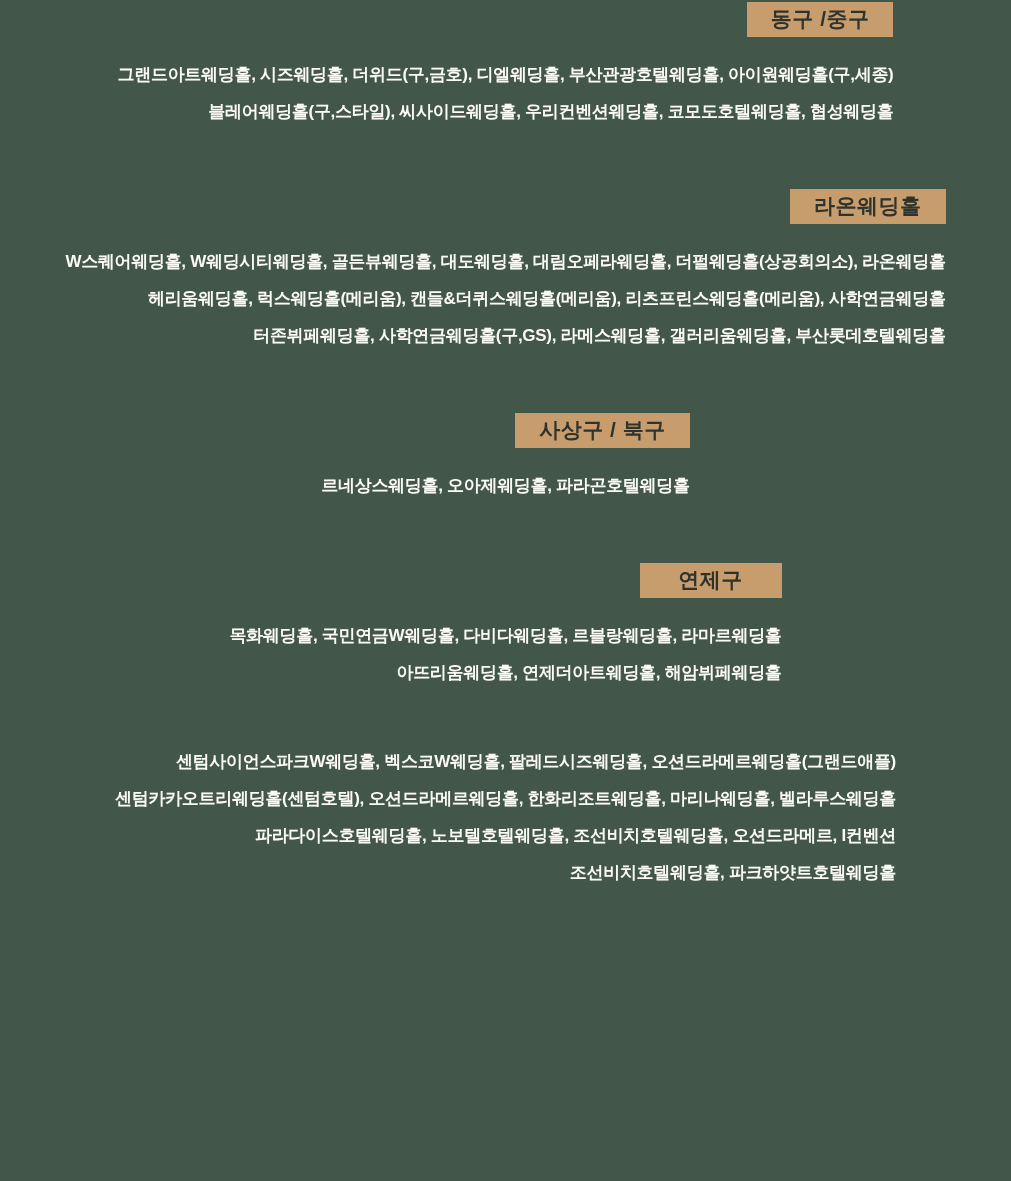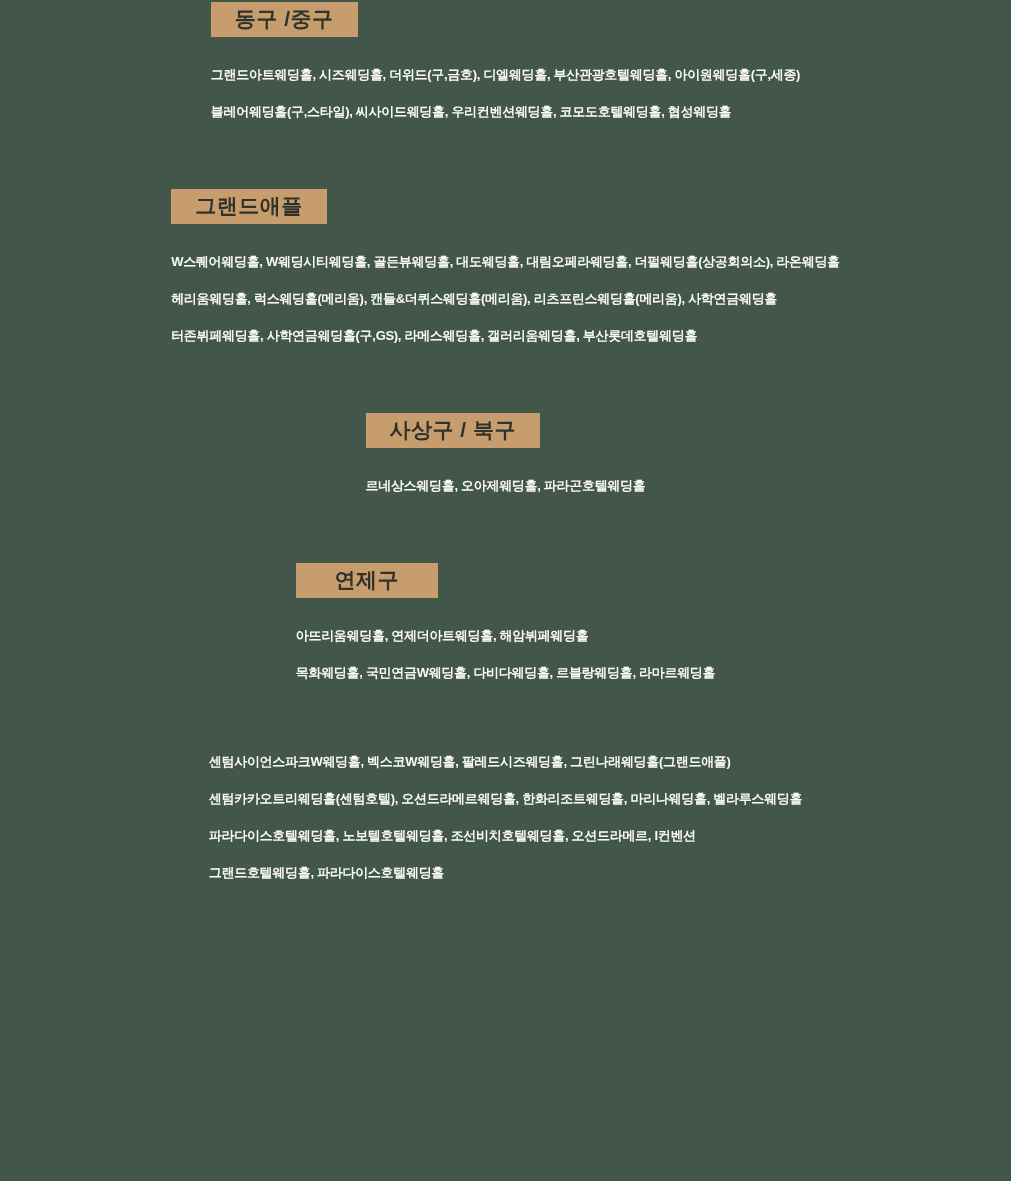--- a/index.html
+++ b/index.html
@@ -18,76 +18,76 @@
     height: 100%;
     display: flex;
     flex-direction: column;
     align-items: center;
     box-sizing: border-box;
     padding-top: 2px;
   }
   .section {
     display: flex;
     flex-direction: column;
-    align-items: flex-start;
+    align-items: flex-end;
     margin-bottom: 52px;
   }
   .badge {
     background: #c79d6e;
     color: #30332b;
     font-size: 21px;
     font-weight: bold;
     min-width: 142px;
     padding: 3px 24px 4px;
     text-align: center;
     margin-bottom: 26px;
     letter-spacing: 0.5px;
     box-sizing: border-box;
   }
   .line {
     color: #fbfbf6;
-    font-size: 13px;
+    font-size: 17px;
     font-weight: bold;
     line-height: 24px;
     margin-bottom: 13px;
     text-align: center;
     letter-spacing: -0.3px;
     white-space: nowrap;
   }
 </style>
 </head>
 <body>
 
 <div class="page">
 
   <div class="section">
     <div class="badge">동구 /중구</div>
     <div class="line">그랜드아트웨딩홀, 시즈웨딩홀, 더위드(구,금호), 디엘웨딩홀, 부산관광호텔웨딩홀, 아이원웨딩홀(구,세종)</div>
     <div class="line">블레어웨딩홀(구,스타일), 씨사이드웨딩홀, 우리컨벤션웨딩홀, 코모도호텔웨딩홀, 협성웨딩홀</div>
   </div>
 
   <div class="section">
-    <div class="badge">그랜드애플</div>
+    <div class="badge">라온웨딩홀</div>
     <div class="line">W스퀘어웨딩홀, W웨딩시티웨딩홀, 골든뷰웨딩홀, 대도웨딩홀, 대림오페라웨딩홀, 더펄웨딩홀(상공회의소), 라온웨딩홀</div>
     <div class="line">헤리움웨딩홀, 럭스웨딩홀(메리움), 캔들&amp;더퀴스웨딩홀(메리움), 리츠프린스웨딩홀(메리움), 사학연금웨딩홀</div>
     <div class="line">터존뷔페웨딩홀, 사학연금웨딩홀(구,GS), 라메스웨딩홀, 갤러리움웨딩홀, 부산롯데호텔웨딩홀</div>
   </div>
 
   <div class="section">
     <div class="badge">사상구 / 북구</div>
     <div class="line">르네상스웨딩홀, 오아제웨딩홀, 파라곤호텔웨딩홀</div>
   </div>
 
 
   <div class="section">
     <div class="badge">연제구</div>
+    <div class="line">목화웨딩홀, 국민연금W웨딩홀, 다비다웨딩홀, 르블랑웨딩홀, 라마르웨딩홀</div>
     <div class="line">아뜨리움웨딩홀, 연제더아트웨딩홀, 해암뷔페웨딩홀</div>
-    <div class="line">목화웨딩홀, 국민연금W웨딩홀, 다비다웨딩홀, 르블랑웨딩홀, 라마르웨딩홀</div>
   </div>
 
   <div class="section">
-    <div class="line">센텀사이언스파크W웨딩홀, 벡스코W웨딩홀, 팔레드시즈웨딩홀, 그린나래웨딩홀(그랜드애플)</div>
+    <div class="line">센텀사이언스파크W웨딩홀, 벡스코W웨딩홀, 팔레드시즈웨딩홀, 오션드라메르웨딩홀(그랜드애플)</div>
     <div class="line">센텀카카오트리웨딩홀(센텀호텔), 오션드라메르웨딩홀, 한화리조트웨딩홀, 마리나웨딩홀, 벨라루스웨딩홀</div>
     <div class="line">파라다이스호텔웨딩홀, 노보텔호텔웨딩홀, 조선비치호텔웨딩홀, 오션드라메르, I컨벤션</div>
-    <div class="line">그랜드호텔웨딩홀, 파라다이스호텔웨딩홀</div>
+    <div class="line">조선비치호텔웨딩홀, 파크하얏트호텔웨딩홀</div>
   </div>
 
 </div>
 
 </body></html>

